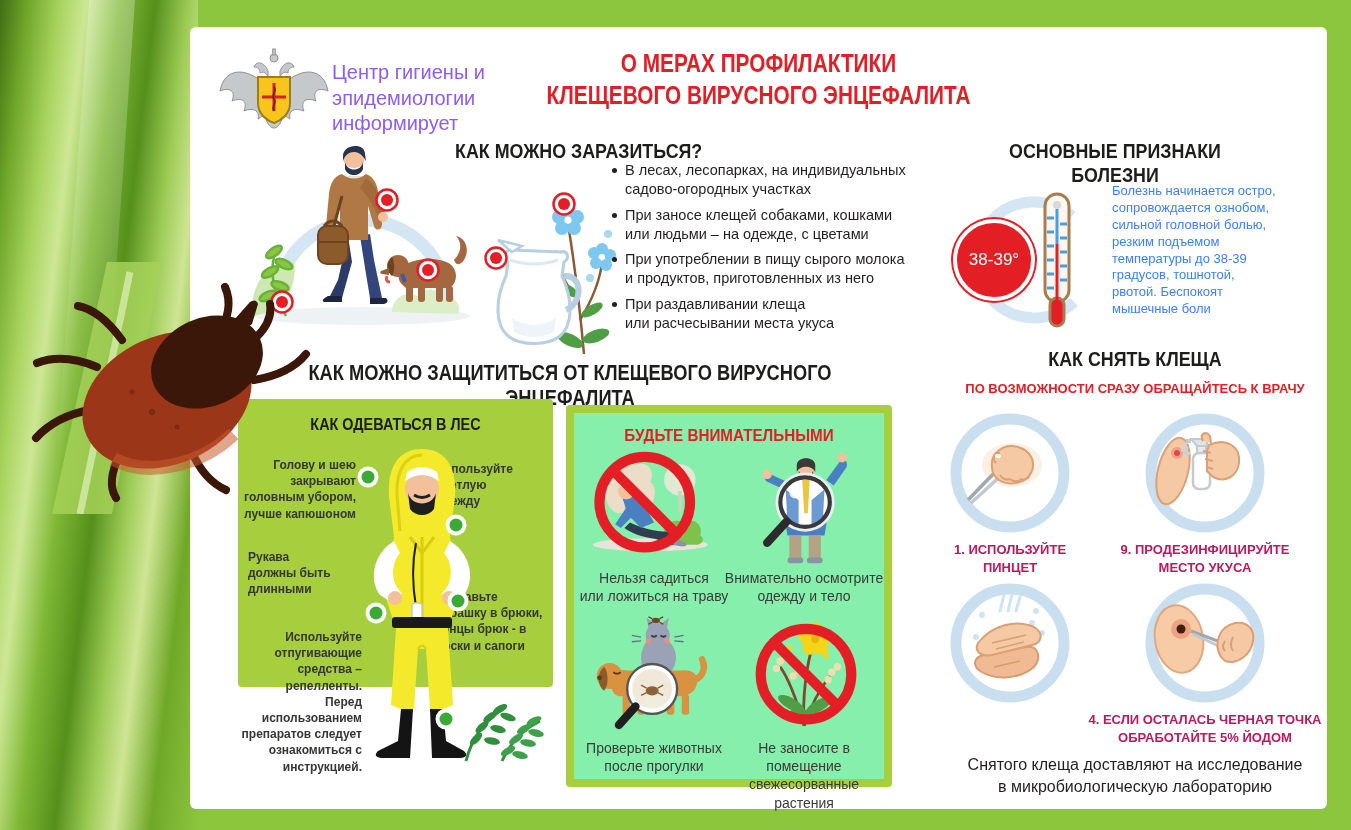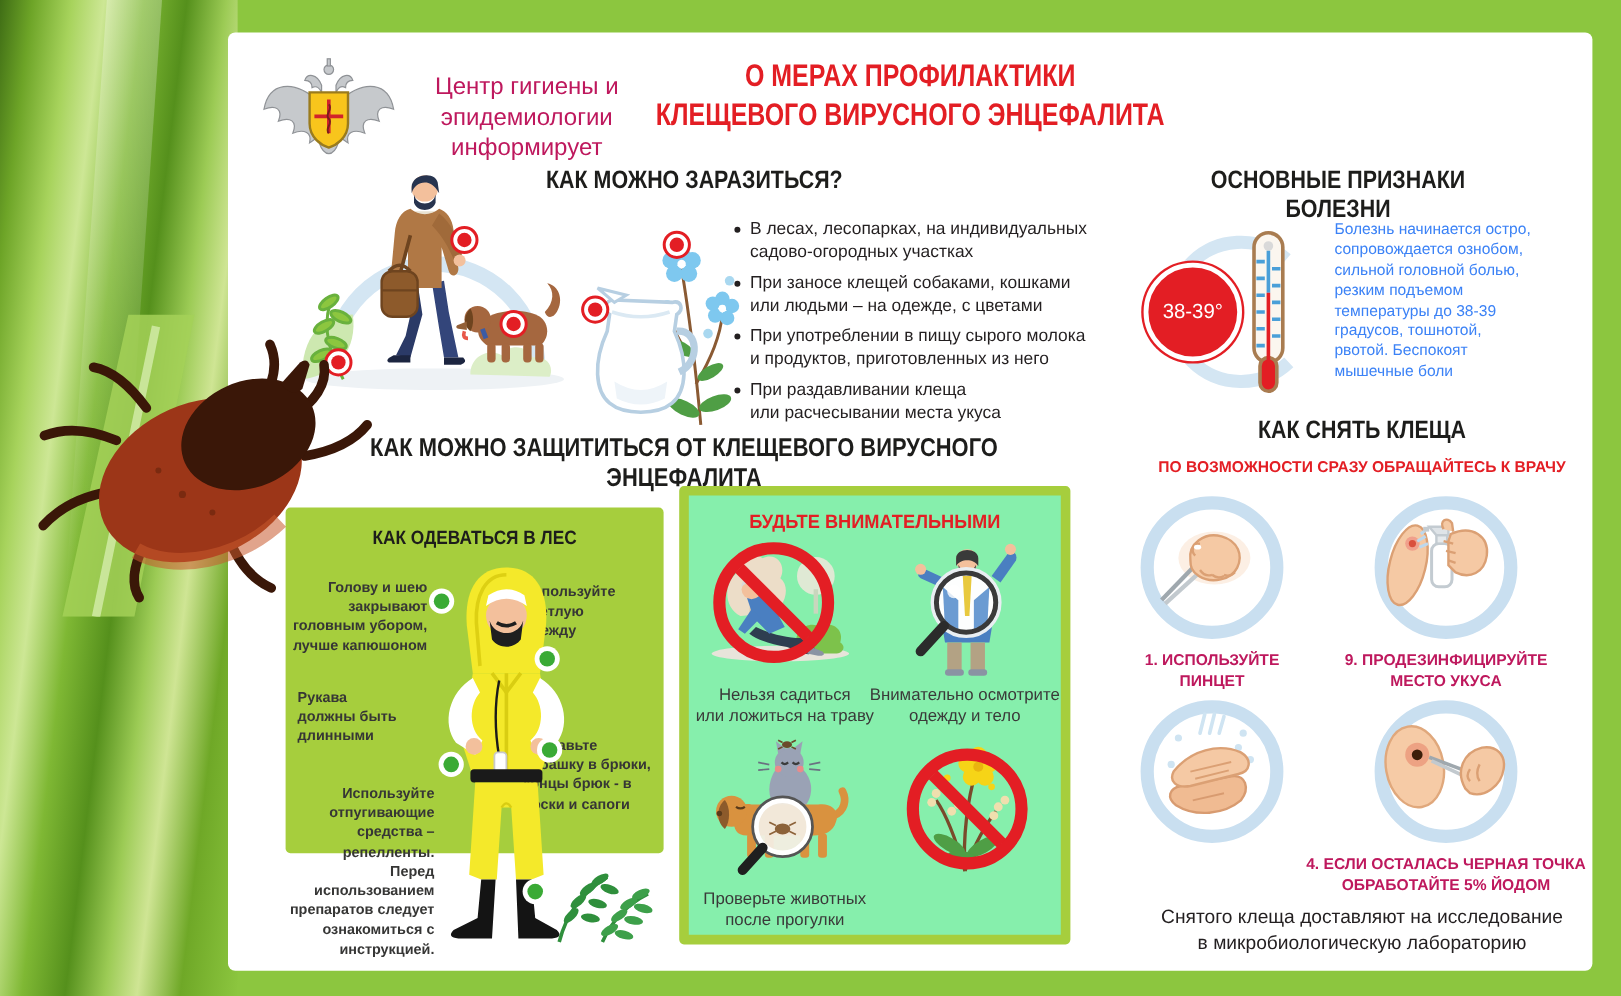--- a/index.html
+++ b/index.html
@@ -8,21 +8,21 @@
   .grass{position:absolute;left:0;top:0;width:198px;height:830px;
     background:linear-gradient(97deg,#3f6d15 0%,#6da427 9%,#a7d35c 20%,#cde795 29%,#7fb834 40%,#55901c 52%,#9ccb55 63%,#cfe594 72%,#6fa827 84%,#8cc63f 100%)}
   .grass::before{content:"";position:absolute;left:60px;top:0;width:46px;height:830px;
     background:linear-gradient(180deg,rgba(255,255,255,.28),rgba(255,255,255,0) 60%);transform:skewX(-4deg)}
   .card{position:absolute;left:190px;top:27px;width:1137px;height:782px;background:#fff;border-radius:6px;z-index:1}
   .abs{position:absolute}
   .pre{white-space:pre-line}
   .h-cond{font-weight:bold;color:#1d1d1b}
   .center{text-align:center}
   .tickwrap{position:absolute;left:2px;top:262px;width:336px;height:252px;z-index:3}
-  .org-text{font-size:20px;line-height:1.28;color:#be185d;text-align:center}
+  .org-text{font-size:20px;line-height:1.28;color:#8b5cf6;}
   .main-title{font-size:26px;line-height:1.22;font-weight:bold;color:#e31e24;text-align:center;
     transform:scaleX(.8);transform-origin:50% 0}
   .sec-h{font-size:21px;transform:scaleX(.85)}
   .bullets{list-style:none;margin:0;padding:0;font-size:14.5px;line-height:1.3;color:#231f20}
   .bullets li{position:relative;padding-left:17px;margin-bottom:7px}
   .bullets li::before{content:"";position:absolute;left:4px;top:7px;width:5px;height:5px;border-radius:50%;background:#231f20}
   .symp-text{font-size:13px;line-height:1.3;color:#3b82f6}
   .temp-badge{width:74px;height:74px;border-radius:50%;background:#e31e24;border:4px solid #fff;
     box-shadow:0 0 0 2px #e31e24;display:flex;align-items:center;justify-content:center;
     color:#fff;font-size:17px;font-weight:normal}
@@ -186,21 +186,21 @@
         </g>
       <path d="M34 86 C 22 112 24 136 36 146 C 48 156 76 156 88 146 C 100 136 102 112 90 86 L92 72 C 98 68 96 60 88 62 L40 60 C 32 60 30 68 36 72 Z" fill="#fff" stroke="#b7cfe2" stroke-width="3"></path>
       <path d="M40 62 L26 50 L50 56 Z" fill="#fff" stroke="#b7cfe2" stroke-width="2.5"></path>
       <path d="M38 70 Q62 78 86 70" stroke="#dbe9f3" stroke-width="3" fill="none"></path>
       <path d="M92 86 C 110 84 112 112 94 120" fill="none" stroke="#b7cfe2" stroke-width="6"></path>
       <path d="M40 128 Q 62 142 84 128 L 82 142 Q 62 152 42 142 Z" fill="#eef4f9"></path>
       <use href="#mk-red" x="92" y="14"></use>
       <use href="#mk-red" x="24" y="68"></use>
     </svg>
 
-    <ul class="abs bullets" style="left:418px;top:155px;width:310px">
+    <ul class="abs bullets" style="left:418px;top:134px;width:310px">
       <li class="pre">В лесах, лесопарках, на индивидуальных
 садово-огородных участках</li>
       <li class="pre">При заносе клещей собаками, кошками
 или людьми – на одежде, с цветами</li>
       <li class="pre">При употреблении в пищу сырого молока
 и продуктов, приготовленных из него</li>
       <li class="pre">При раздавливании клеща
 или расчесывании места укуса</li>
     </ul>
 
@@ -231,21 +231,21 @@
 сопровождается ознобом,
 сильной головной болью,
 резким подъемом
 температуры до 38-39
 градусов, тошнотой,
 рвотой. Беспокоят
 мышечные боли</div>
 
     <div class="abs h-cond center" style="left:40px;top:334px;width:680px;font-size:21.5px;transform:scaleX(.85);transform-origin:center top">КАК МОЖНО ЗАЩИТИТЬСЯ ОТ КЛЕЩЕВОГО ВИРУСНОГО ЭНЦЕФАЛИТА</div>
 
-    <div class="abs green-box" style="left:48px;top:396px;width:315px;height:288px">
+    <div class="abs green-box" style="left:48px;top:372px;width:315px;height:288px">
       <div class="abs dress-h" style="left:0;top:17px;width:315px;transform-origin:center top">КАК ОДЕВАТЬСЯ В ЛЕС</div>
       <div class="abs dress-label pre" style="left:2px;top:58px;width:116px;text-align:right">Голову и шею
 закрывают
 головным убором,
 лучше капюшоном</div>
       <div class="abs dress-label pre" style="left:198px;top:62px;width:100px">Используйте
 светлую
 одежду</div>
       <div class="abs dress-label pre" style="left:10px;top:150px;width:96px;">Рукава
 должны быть
@@ -438,20 +438,22 @@
         </g>
         <use href="#ban" x="74" y="64"></use>
       </svg>
 
       <div class="abs attn-cap pre" style="left:-4px;top:156px;width:168px">Нельзя садиться
 или ложиться на траву</div>
       <div class="abs attn-cap pre" style="left:146px;top:156px;width:168px">Внимательно осмотрите
 одежду и тело</div>
       <div class="abs attn-cap pre" style="left:-4px;top:326px;width:168px">Проверьте животных
 после прогулки</div>
+      <div class="abs attn-cap pre" style="left:146px;top:326px;width:168px">Не заносите в помещение
+свежесорванные растения</div>
     </div>
 
     <div class="abs h-cond sec-h center" style="left:770px;top:320px;width:350px;transform-origin:center top">КАК СНЯТЬ КЛЕЩА</div>
     <div class="abs rem-sub" style="left:760px;top:354px;width:370px">ПО ВОЗМОЖНОСТИ СРАЗУ ОБРАЩАЙТЕСЬ К ВРАЧУ</div>
 
     <svg class="abs" style="left:758px;top:384px" width="124" height="124" viewBox="0 0 124 124">
       <circle cx="62" cy="62" r="54" fill="none" stroke="#c9dff0" stroke-width="11"></circle>
       <ellipse cx="64" cy="54" rx="30" ry="22" fill="#fbe8d8" opacity=".7"></ellipse>
       <path d="M50 58 L20 89" stroke="#9fa8ae" stroke-width="3.5"></path>
       <path d="M56 62 L23 92" stroke="#c2c9ce" stroke-width="3.5"></path>

